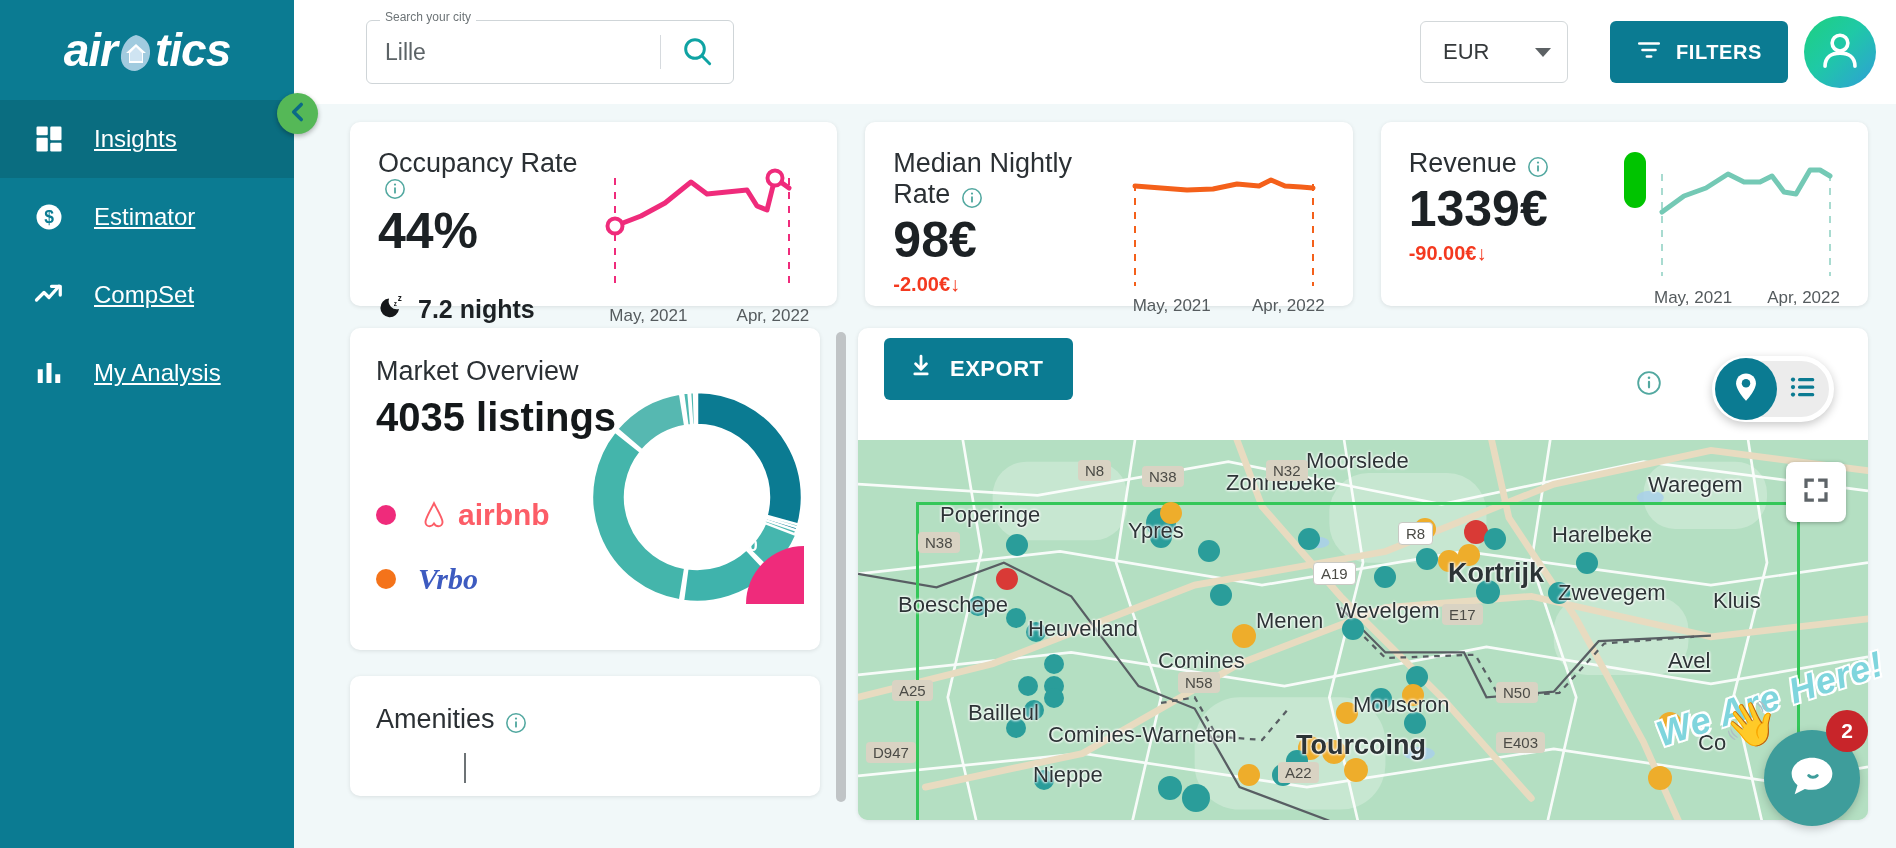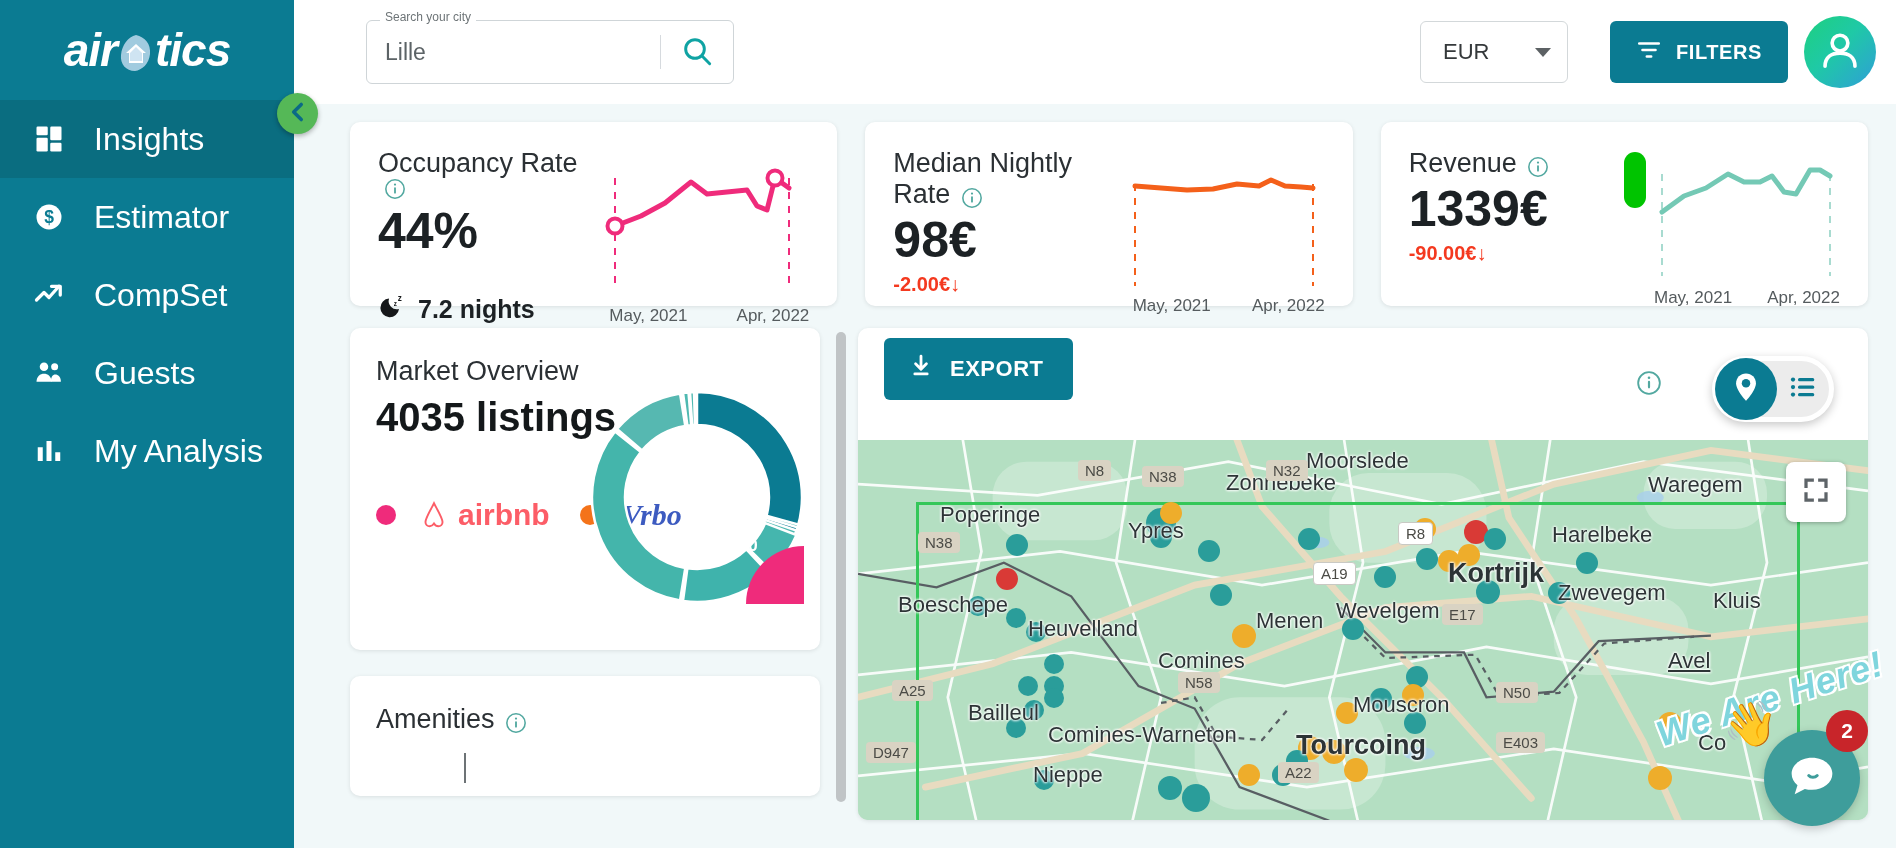--- a/index.html
+++ b/index.html
@@ -40,21 +40,21 @@
     display: flex; align-items: center;
     height: 78px; padding-left: 32px;
     color: #ffffff; cursor: pointer;
   }
   .nav-item.active { background: #0a6d80; }
   .nav-icon {
     width: 34px; height: 34px; flex: 0 0 34px;
     display: flex; align-items: center; justify-content: center;
     margin-right: 28px;
   }
-  .nav-label { font-size: 32px; }
+  .nav-label { font-size: 24px; text-decoration: underline; }
 
   .collapse-btn {
     position: absolute;
     left: 277px; top: 93px;
     width: 41px; height: 41px; border-radius: 50%;
     background: #55b857;
     display: flex; align-items: center; justify-content: center;
     box-shadow: 0 2px 5px rgba(0,0,0,.3);
     cursor: pointer; z-index: 40;
   }
@@ -153,21 +153,21 @@
   .kpi-value { font-size: 50px; font-weight: bold; color: #1c2124; margin-top: 4px; line-height: 1.05; }
   .kpi-delta { font-size: 20px; font-weight: bold; color: #f4391f; margin-top: 6px; }
   .kpi-sub { display: flex; align-items: center; gap: 12px; font-size: 25px; font-weight: bold; color: #1c2124; }
   .spark-axis { display: flex; justify-content: space-between; font-size: 17px; color: #555b5e; }
 
   .lower-row { display: flex; padding: 22px 28px 0 56px; gap: 0; }
   .left-col { width: 470px; flex: 0 0 470px; display: flex; flex-direction: column; gap: 26px; }
   .market-card { height: 322px; padding: 28px 28px 0 26px; position: relative; }
   .market-title { font-size: 27px; color: #2b3034; }
   .market-count { font-size: 40px; font-weight: bold; color: #14181a; margin-top: 8px; }
-  .legend { margin-top: 58px; display: flex; gap: 30px; }
+  .legend { margin-top: 58px; display: flex; flex-direction: column; gap: 30px; }
   .legend-row { display: flex; align-items: center; gap: 22px; }
   .legend-dot { width: 20px; height: 20px; border-radius: 50%; }
   .legend-airbnb { font-size: 30px; font-weight: bold; color: #fc5d67; display: flex; align-items: center; gap: 8px; }
   .legend-vrbo { font-size: 30px; font-weight: bold; font-style: italic; color: #3d5bc0; font-family: "Liberation Serif", serif; }
   .donut-wrap { position: absolute; right: 16px; top: 62px; }
 
   .amen-card { height: 120px; padding: 28px 26px; }
   .amen-title { font-size: 27px; color: #2b3034; }
   .amen-caret { width: 2px; height: 30px; background: #6d7376; margin: 18px 0 0 88px; }
 
@@ -285,31 +285,20 @@
       <div class="nav-item">
         <span class="nav-icon">
           <svg viewBox="0 0 24 24" width="30" height="30">
               <path d="M2 16 L8 10 L12 14 L20 5" stroke="#fff" stroke-width="2.6" fill="none" stroke-linecap="round" stroke-linejoin="round"></path>
               <path d="M14 5 L21 5 L21 12" stroke="#fff" stroke-width="2.6" fill="none" stroke-linecap="round" stroke-linejoin="round"></path>
             </svg>
         </span>
         <span class="nav-label">CompSet</span>
       </div>
 
-      <div class="nav-item">
-        <span class="nav-icon">
-          <svg viewBox="0 0 24 24" width="30" height="30">
-              <circle cx="8" cy="7" r="3.4" fill="#fff"></circle>
-              <circle cx="16.5" cy="7" r="2.8" fill="#fff"></circle>
-              <path d="M2 19 C2 14.6 5 12.5 8 12.5 C11 12.5 14 14.6 14 19 Z" fill="#fff"></path>
-              <path d="M13.5 19 C13.5 15.2 15 13.2 17 13.2 C19.2 13.2 21.5 15 21.5 19 Z" fill="#fff"></path>
-            </svg>
-        </span>
-        <span class="nav-label">Guests</span>
-      </div>
 
       <div class="nav-item">
         <span class="nav-icon">
           <svg viewBox="0 0 24 24" width="30" height="30">
               <rect x="3" y="9" width="4" height="11" fill="#fff"></rect>
               <rect x="10" y="4" width="4" height="16" fill="#fff"></rect>
               <rect x="17" y="13" width="4" height="7" fill="#fff"></rect>
             </svg>
         </span>
         <span class="nav-label">My Analysis</span>

